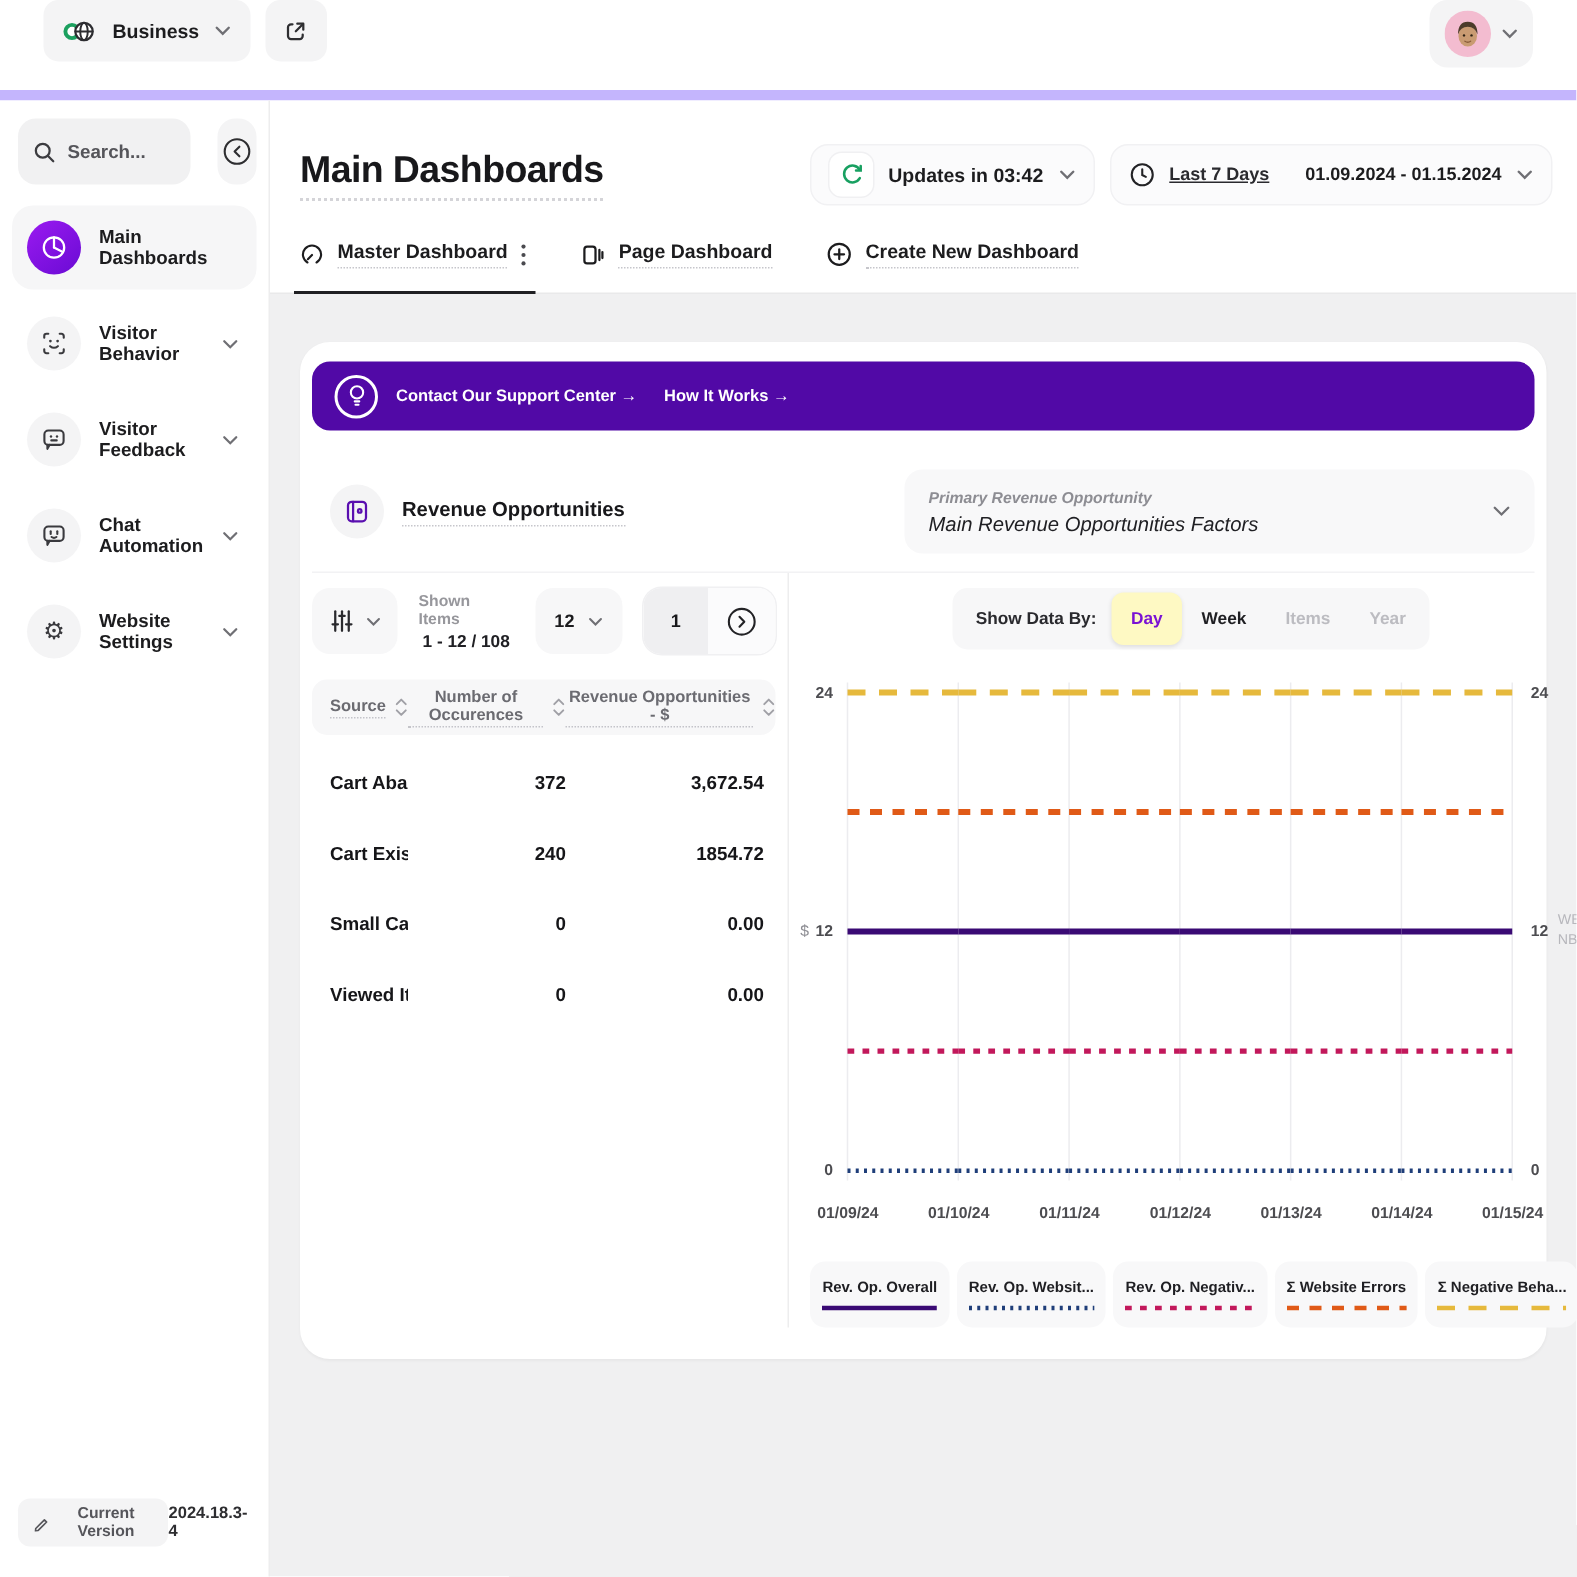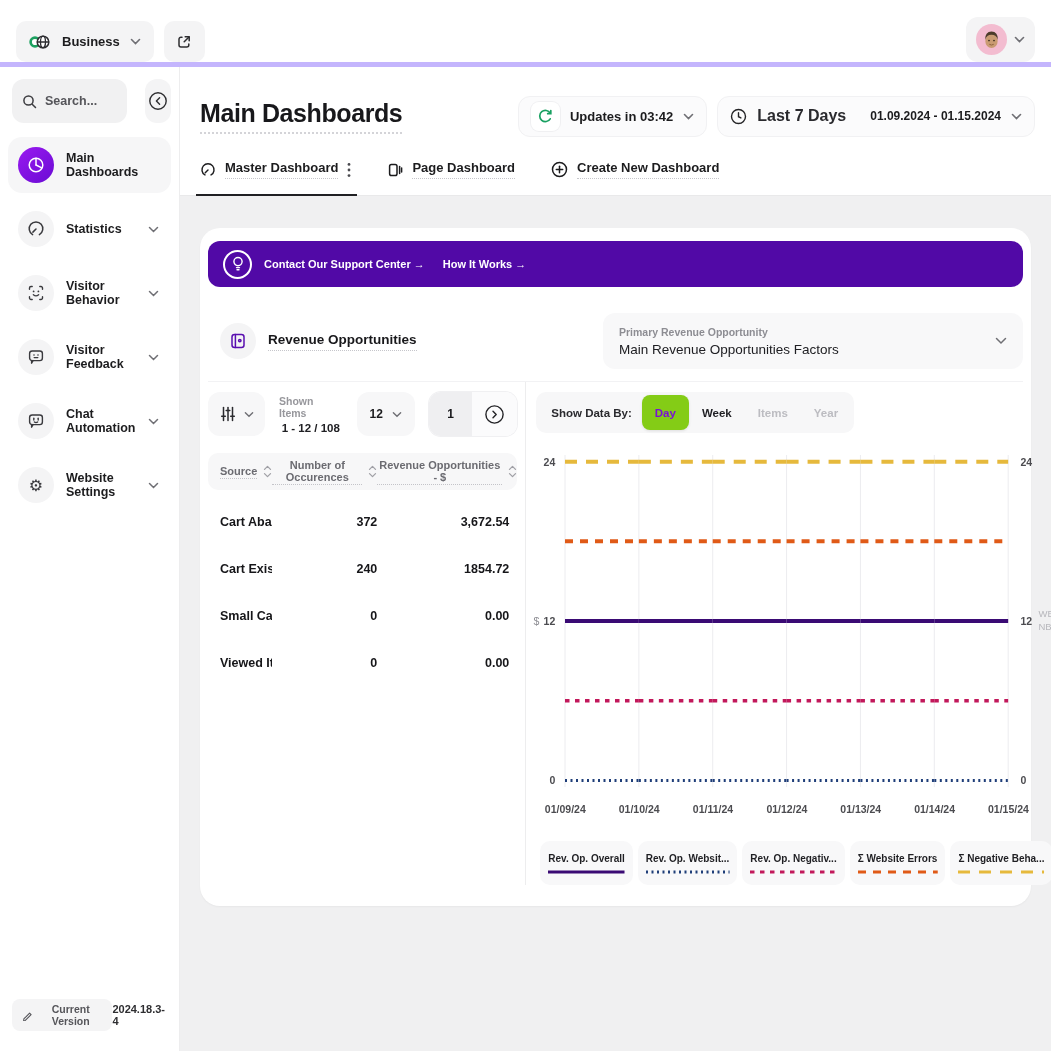--- a/index.html
+++ b/index.html
@@ -1,22 +1,22 @@
 <!DOCTYPE html>
 <html><head>
 <meta charset="utf-8">
 <style>
   * { margin:0; padding:0; box-sizing:border-box; }
   html,body { width:1051px; height:1051px; background:#fff; overflow:hidden;
     font-family:"Liberation Sans", sans-serif; color:#18181b; }
   button { font-family:inherit; cursor:pointer; }
 
   
-  .topbar { height:67px; display:flex; align-items:flex-end; justify-content:space-between;
-    padding:0 16px; border-bottom:5px solid #c4b5fd; background:#fff; }
+  .topbar { height:67px; display:flex; align-items:flex-start; justify-content:space-between;
+    padding:0 29px; border-bottom:7px solid #c4b5fd; background:#fff; }
   .topbar-left { display:flex; align-items:center; gap:10px; }
   .ws-btn { display:flex; align-items:center; gap:10px; background:#f4f4f5; border:none;
     border-radius:10px; height:41px; padding:0 13px; font-size:13px; font-weight:700; color:#1c1c1e; }
   .sq-btn { width:41px; height:41px; border-radius:10px; background:#f4f4f5; border:none;
     display:flex; align-items:center; justify-content:center; color:#2e2e31; }
   .user-btn { display:flex; align-items:center; gap:7px; background:#f4f4f5; border:none;
     border-radius:12px; height:45px; padding:0 10px; }
   .chev { color:#6f6f74; flex:none; }
 
   
@@ -48,21 +48,21 @@
   .main { margin-left:180px; height:calc(100% - 67px); display:flex; flex-direction:column; background:#fff; }
   .main-head { display:flex; align-items:center; justify-content:space-between; padding:20px 16px 0 20px; height:78px; }
   .page-title { font-size:25px; font-weight:800; letter-spacing:-0.4px;
     border-bottom:2px dotted #d4d4d8; padding-bottom:4px; }
   .head-right { display:flex; gap:10px; }
   .pill-btn { display:flex; align-items:center; gap:10px; background:#fbfbfc; border:1px solid #f1f1f3;
     border-radius:12px; height:41px; padding:0 12px; }
   .chip { width:29px; height:29px; border-radius:8px; background:#fff; box-shadow:0 0 0 1px #f0f0f2;
     display:flex; align-items:center; justify-content:center; }
   .pill-strong { font-size:13px; font-weight:700; color:#1c1c1e; }
-  .pill-soft { font-size:16px; font-weight:600; color:#2a2a2e; }
+  .pill-soft { font-size:12px; font-weight:600; color:#2a2a2e;text-decoration:underline; }
   .pill-val { font-size:12px; font-weight:700; color:#1c1c1e; margin-left:14px; }
 
   .tabs { display:flex; gap:36px; padding:0 16px 0 20px; border-bottom:1px solid #e9e9ea; }
   .tab { display:flex; align-items:center; gap:9px; padding:15px 0 16px; position:relative;
     border:none; background:none; font-size:13px; font-weight:700; color:#1c1c1e; }
   .tab-label { border-bottom:1px dotted #c6c6cb; padding-bottom:3px; }
   .tab.active::after { content:""; position:absolute; left:-4px; right:-6px; bottom:-1px; height:2px; background:#202023; }
 
   .content { flex:1; background:#f0f0f1; padding:32px 20px 0; }
   .card { background:#fff; border-radius:20px; height:678px; padding:13px 8px 8px; box-shadow:0 1px 2px rgba(0,0,0,.04); }
@@ -74,21 +74,21 @@
   .banner-msg { font-size:12.5px; font-weight:700; flex:1; }
   .banner-links { display:flex; gap:18px; }
   .banner-link { background:none; border:none; color:#fff; font-size:11px; font-weight:700; padding:0; }
 
   .section-row { display:flex; align-items:center; justify-content:space-between; padding:26px 0 12px 12px; }
   .sec-left { display:flex; align-items:center; gap:12px;text-align:center; }
   .sec-ico { width:36px; height:36px; border-radius:50%; background:#f4f4f5; display:flex;
     align-items:center; justify-content:center; color:#5a0fb0; }
   .sec-title { font-size:13.5px; font-weight:700; border-bottom:1px dotted #c6c6cb; padding-bottom:3px; }
   .select-box { width:420px; height:56px; background:#f8f8f9; border:none; border-radius:12px;
-    padding:9px 16px; display:flex; align-items:center; justify-content:space-between; }
+    padding:9px 16px; display:flex; align-items:center; justify-content:space-between;font-style:italic; }
   .select-texts { display:flex; flex-direction:column; gap:4px; align-items:flex-start; }
   .select-label { font-size:10.5px; color:#8d8d93; font-weight:600; }
   .select-value { font-size:13.5px; color:#202024; font-weight:500; }
 
   .panels { display:flex; border-top:1px solid #f2f2f4; height:504px; }
   .table-panel { width:385px; border-right:1px solid #ededee; padding:10px 8px 0 0;
     display:flex; flex-direction:column; }
   .controls { display:flex; justify-content:flex-end; align-items:center; gap:14px; }
   .filter-btn { display:flex; align-items:center; gap:7px; background:#f7f7f8; border:none;
     border-radius:12px; height:44px; padding:0 11px; color:#2a2a2e; }
@@ -108,26 +108,26 @@
   .th { display:flex; align-items:center; gap:6px; font-size:11px; color:#6b6b71; font-weight:600; background:none; border:none; }
   .th .th-label { border-bottom:1px dotted #c4c4c9; padding-bottom:1px; color:#6b6b71; }
   .th.num { justify-content:flex-end; }
   .trow { display:grid; grid-template-columns:1fr 105px 140px; height:47px; align-items:center;
     padding-left:12px; font-size:12.5px; font-weight:600; color:#161619; }
   .trow .c1 { white-space:nowrap; overflow:hidden; }
   .trow .c2 { text-align:right; }
   .trow .c3 { text-align:right; padding-right:8px; }
 
   .chart-panel { flex:1; padding:10px 8px 0 10px; display:flex; flex-direction:column; }
-  .showby-row { display:flex; justify-content:flex-start; }
+  .showby-row { display:flex; justify-content:center; }
   .showby { display:flex; align-items:center; background:#f7f7f8; border-radius:10px; height:41px; padding:3px; }
   .showby-label { font-size:11.5px; color:#2a2a2e; font-weight:600; padding:0 10px 0 12px; }
   .period { height:35px; padding:0 13px; border:none; background:none; font-size:11.5px;
     font-weight:700; color:#1f1f23; border-radius:8px; }
-  .period.active { background:#84cc16; color:#7a12d4; box-shadow:0 1px 3px rgba(0,0,0,.1); }
+  .period.active { background:#fef9c3; color:#7a12d4; box-shadow:0 1px 3px rgba(0,0,0,.1); }
   .period.dim { color:#bcbcc1; }
 
   .chart-wrap { position:relative; margin:22px 44px 0 29px; height:334px; }
   .chart-wrap svg { width:100%; height:100%; overflow:visible; display:block; }
   .ytick { position:absolute; font-size:10.5px; color:#4c4c50; transform:translateY(-50%); font-weight:600; }
   .ytick.l { right:100%; margin-right:10px; }
   .ytick.r { left:100%; margin-left:12px; }
   .yunit-l { position:absolute; right:100%; margin-right:26px; top:50%; transform:translateY(-50%);
     font-size:10.5px; color:#8d8d93; }
   .yunit-r { position:absolute; left:100%; margin-left:30px; top:50%; transform:translateY(-50%);
@@ -205,32 +205,20 @@
       <span class="nav-ico">
         <svg width="18" height="18" viewBox="0 0 18 18" fill="none" stroke="currentColor" stroke-width="1.5" stroke-linecap="round">
           <circle cx="9" cy="9" r="6.8"></circle>
             <line x1="9" y1="2.2" x2="9" y2="9"></line>
             <line x1="9" y1="9" x2="14.2" y2="11.6"></line>
         </svg>
       </span>
       <span class="nav-label">Main Dashboards</span>
     </button>
 
-    <button class="nav-item">
-      <span class="nav-ico">
-        <svg width="18" height="18" viewBox="0 0 18 18" fill="none" stroke="currentColor" stroke-width="1.5" stroke-linecap="round">
-          <path d="M5.6 14.6 A6.8 6.8 0 1 1 12.4 14.6"></path>
-            <line x1="9" y1="9" x2="5.9" y2="12.1"></line>
-        </svg>
-      </span>
-      <span class="nav-label">Statistics</span>
-      <svg class="ic chev" width="11" height="7" viewBox="0 0 11 7" fill="none" stroke="currentColor" stroke-width="1.5" stroke-linecap="round">
-          <path d="M1.5 1.5 L5.5 5.5 L9.5 1.5"></path>
-        </svg>
-    </button>
 
     <button class="nav-item">
       <span class="nav-ico">
         <svg width="18" height="18" viewBox="0 0 18 18" fill="none" stroke="currentColor" stroke-width="1.4" stroke-linecap="round" stroke-linejoin="round">
           <path d="M2.5 5.2 V4 A1.5 1.5 0 0 1 4 2.5 h1.2"></path>
             <path d="M12.8 2.5 H14 A1.5 1.5 0 0 1 15.5 4 v1.2"></path>
           <path d="M15.5 12.8 V14 A1.5 1.5 0 0 1 14 15.5 h-1.2"></path>
             <path d="M5.2 15.5 H4 A1.5 1.5 0 0 1 2.5 14 v-1.2"></path>
           <circle cx="6.6" cy="7.4" r="0.9" fill="currentColor" stroke="none"></circle>
             <circle cx="11.4" cy="7.4" r="0.9" fill="currentColor" stroke="none"></circle>

